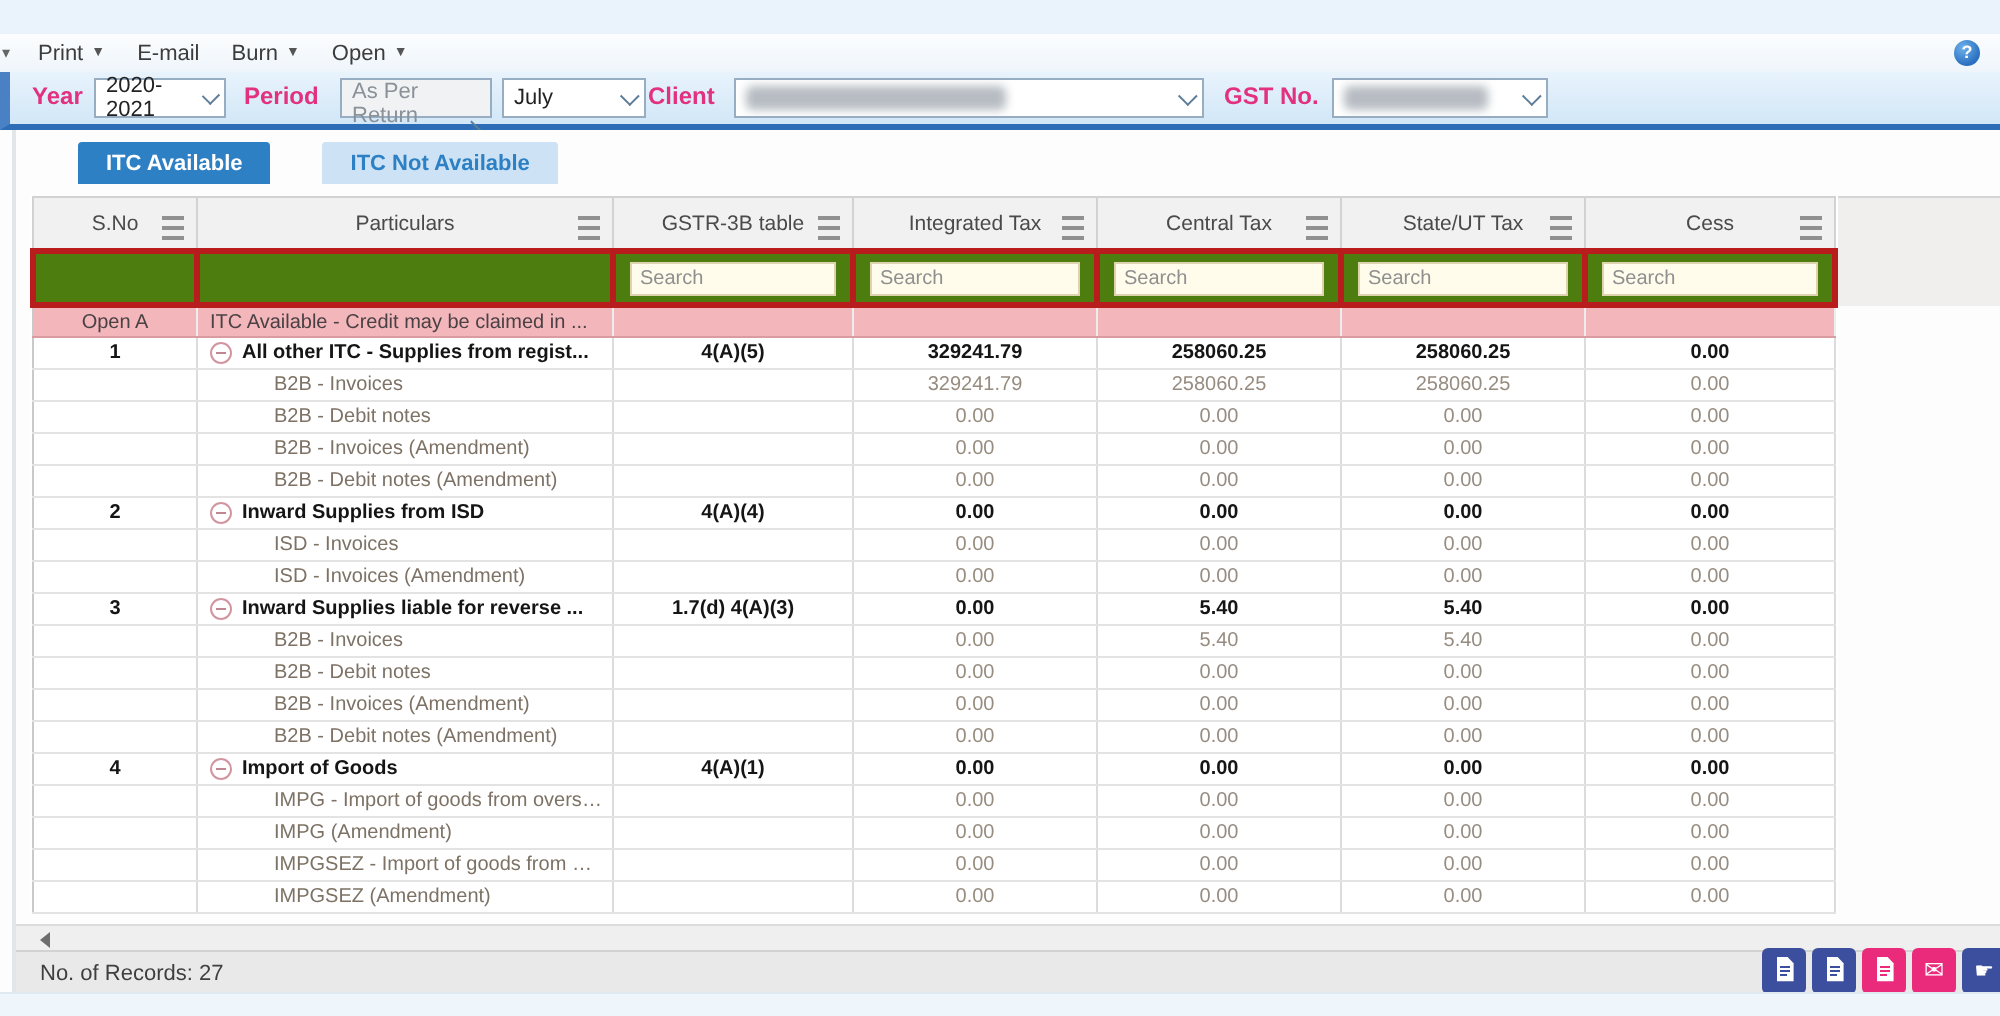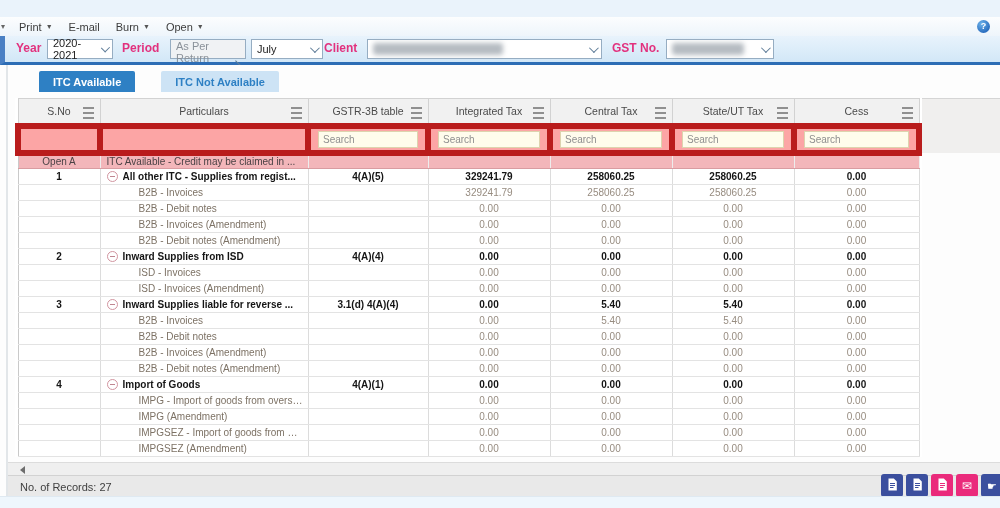--- a/index.html
+++ b/index.html
@@ -72,21 +72,21 @@
     width:901px;background:#fff;border:1px solid #c9c9c9;
   }
   .grid th,.grid td{box-sizing:border-box;overflow:hidden;white-space:nowrap;text-overflow:ellipsis;}
   .grid th{
     height:27px;background:#f1f1f1;border:1px solid #d2d2d2;
     font-size:10.5px;font-weight:normal;color:#4a4a4a;position:relative;text-align:center;
   }
   .burger{position:absolute;right:6px;top:50%;margin-top:-4px;width:11px;height:8px;
     border-top:2px solid #909090;border-bottom:2px solid #909090;
     background:linear-gradient(#909090,#909090) center/100% 2px no-repeat;}
-  .grid .search-row th{height:27px;background:#fca5a5;border:6px solid #b91c1c;}
+  .grid .search-row th{height:27px;background:#4d7c0f;border:3px solid #b91c1c;}
   .search-input{
     width:calc(100% - 12px);height:17px;margin:0 6px;box-sizing:border-box;
     border:1px solid #ddd3ae;background:#fffcec;font-size:10px;color:#8a8a8a;
     padding:0 4px;font-family:"Liberation Sans",sans-serif;
   }
   .search-input::placeholder{color:#8f8f8f;}
   .grid td{height:16px;border-right:1px solid #dcdcdc;border-bottom:1px solid #e3e3e3;font-size:10px;padding:0 4px;}
   tr.section td{background:var(--section-pink);border-right:1px solid rgba(0,0,0,0.07);border-bottom:1px solid #d99ca1;color:#4a4144;}
   tr.section .sno{text-align:center;}
   tr.parent td{color:#151515;font-weight:bold;}
@@ -310,21 +310,21 @@
           <td class="num">0.00</td>
         </tr>
         <tr class="parent">
           <td class="sno">3</td>
           <td class="part-cell">
             <span class="part-flex">
               <span class="expand"></span>
               <span class="lbl">Inward Supplies liable for reverse ...</span>
             </span>
           </td>
-          <td class="gstr">3.1(d) 4(A)(4)</td>
+          <td class="gstr">1.7(d) 4(A)(3)</td>
           <td class="num">0.00</td>
           <td class="num">5.40</td>
           <td class="num">5.40</td>
           <td class="num">0.00</td>
         </tr>
         <tr class="child">
           <td class="sno"></td>
           <td class="part-cell">B2B - Invoices</td>
           <td class="gstr"></td>
           <td class="num">0.00</td>

